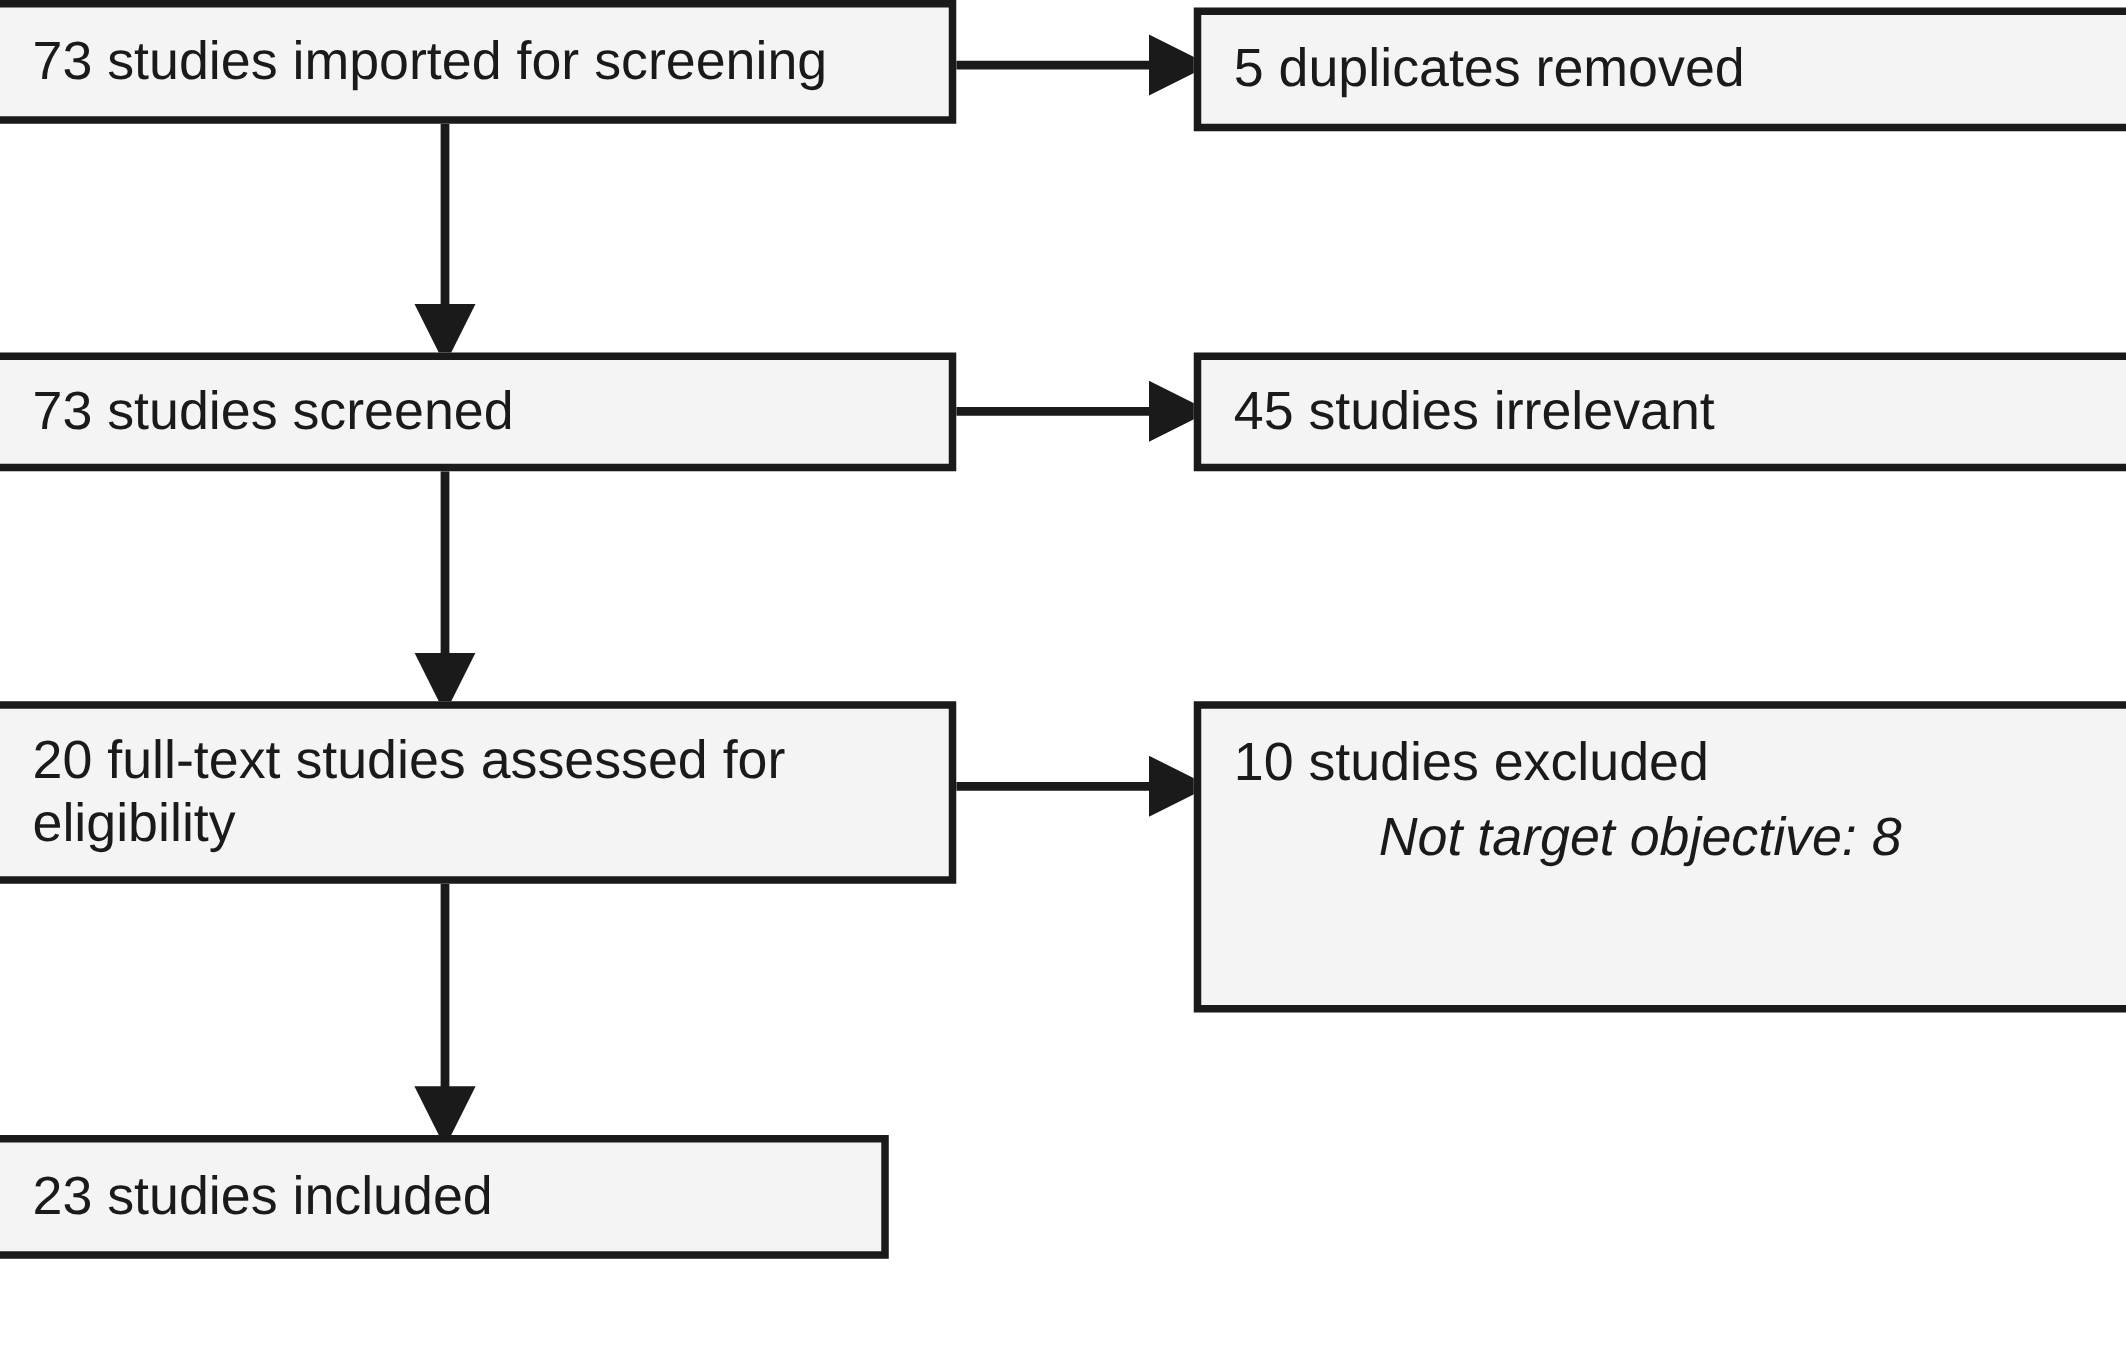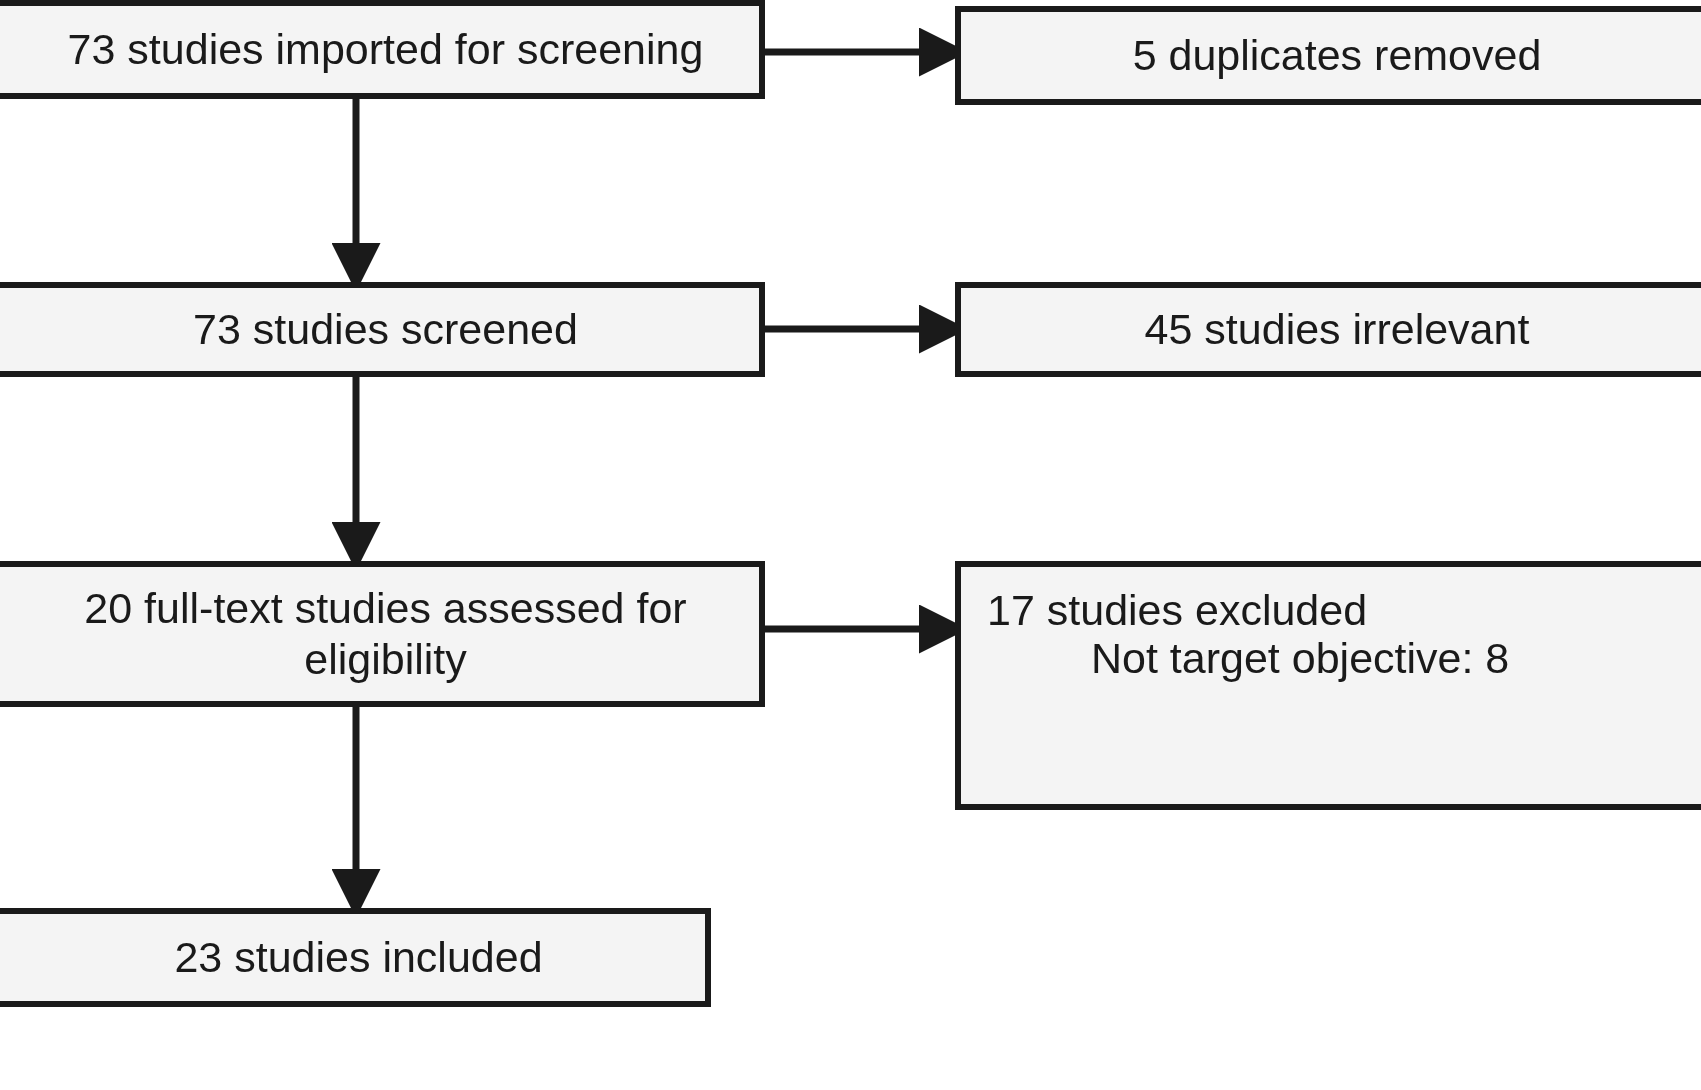--- a/index.html
+++ b/index.html
@@ -35,33 +35,33 @@
     justify-content: center;
   }
   .box-text {
     font-family: "Liberation Sans", sans-serif;
     font-size: 43px;
     line-height: 1.18;
     color: #1a1a1a;
     padding-left: 26px;
     padding-right: 14px;
     white-space: pre-wrap;
-    text-align: center;
   }
   .excl-title {
     font-family: "Liberation Sans", sans-serif;
     font-size: 43px;
     line-height: 1.0;
     color: #1a1a1a;
     padding-left: 26px;
   }
   .excl-list {
     list-style: none;
-    margin: 0;
+    margin: 12px;
     padding: 0;
+    font-style: italic;
   }
   .excl-item {
     font-family: "Liberation Sans", sans-serif;
     font-size: 43px;
     line-height: 1.22;
     color: #1a1a1a;
     padding-left: 130px;
   }
 
   
@@ -126,21 +126,21 @@
 
   <div class="flow-box" id="box-irrelevant">
     <div class="box-text">45 studies irrelevant</div>
   </div>
 
   <div class="flow-box" id="box-fulltext">
     <div class="box-text">20 full-text studies assessed for eligibility</div>
   </div>
 
   <div class="flow-box" id="box-excluded">
-    <div class="excl-title">17 studies excluded</div>
+    <div class="excl-title">10 studies excluded</div>
     <ul class="excl-list" id="excluded-reasons">
         <li class="excl-item">Not target objective: 8</li>
       </ul>
   </div>
 
   <div class="flow-box" id="box-included">
     <div class="box-text">23 studies included</div>
   </div>
 
 </div>

